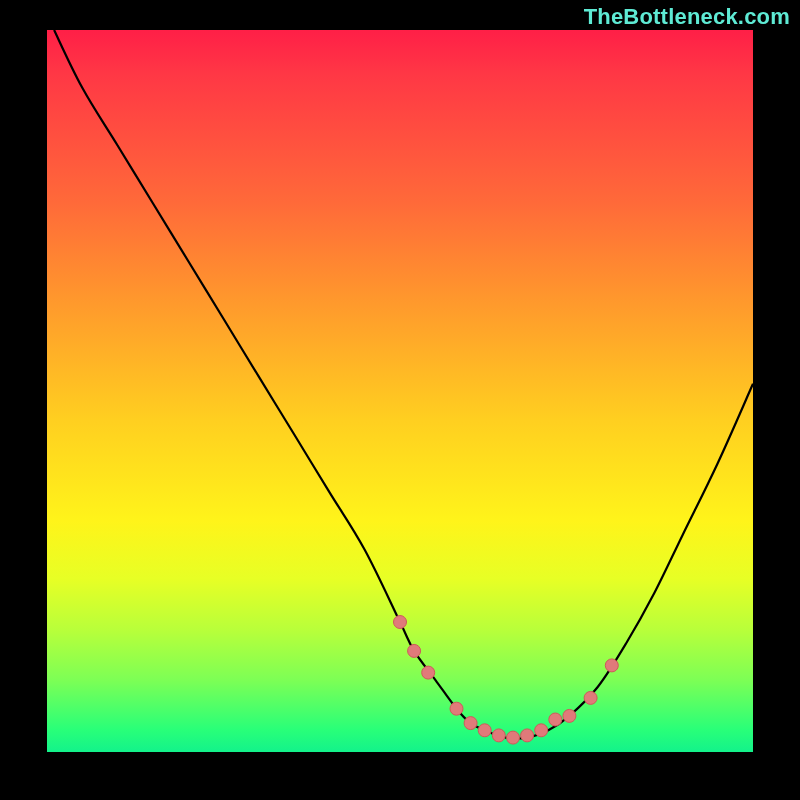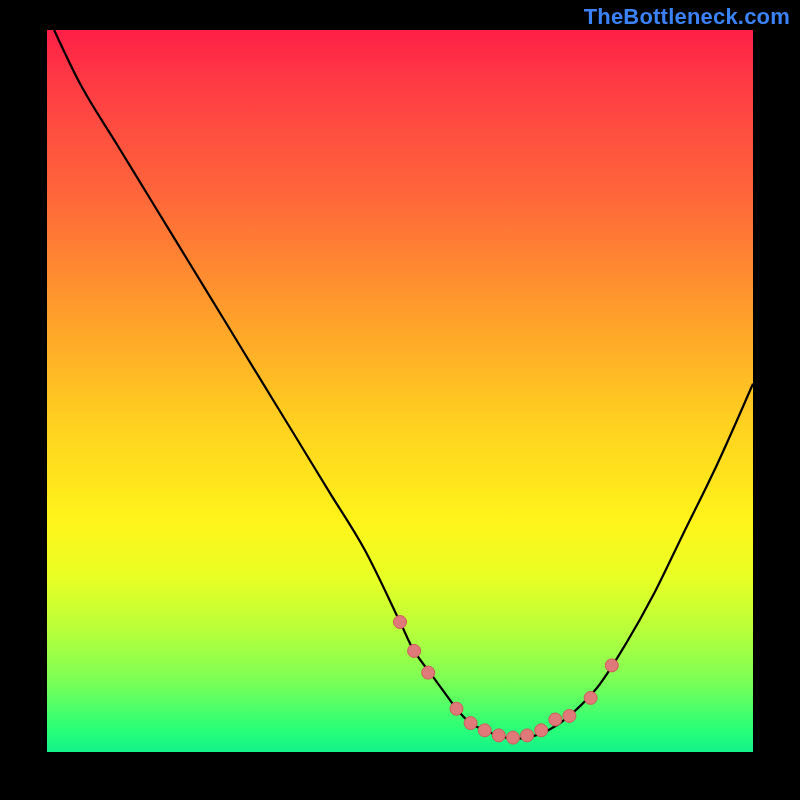--- a/index.html
+++ b/index.html
@@ -16,21 +16,21 @@
     width: 800px;
     height: 800px;
     background: #000;
   }
   .watermark {
     position: absolute;
     top: 4px;
     right: 10px;
     font-size: 22px;
     font-weight: 600;
-    color: #3b82f6;
+    color: #5eead4;
     letter-spacing: 0.2px;
     user-select: none;
   }
   .plot-bg {
     position: absolute;
     left: 47px;
     top: 30px;
     width: 706px;
     height: 722px;
     

